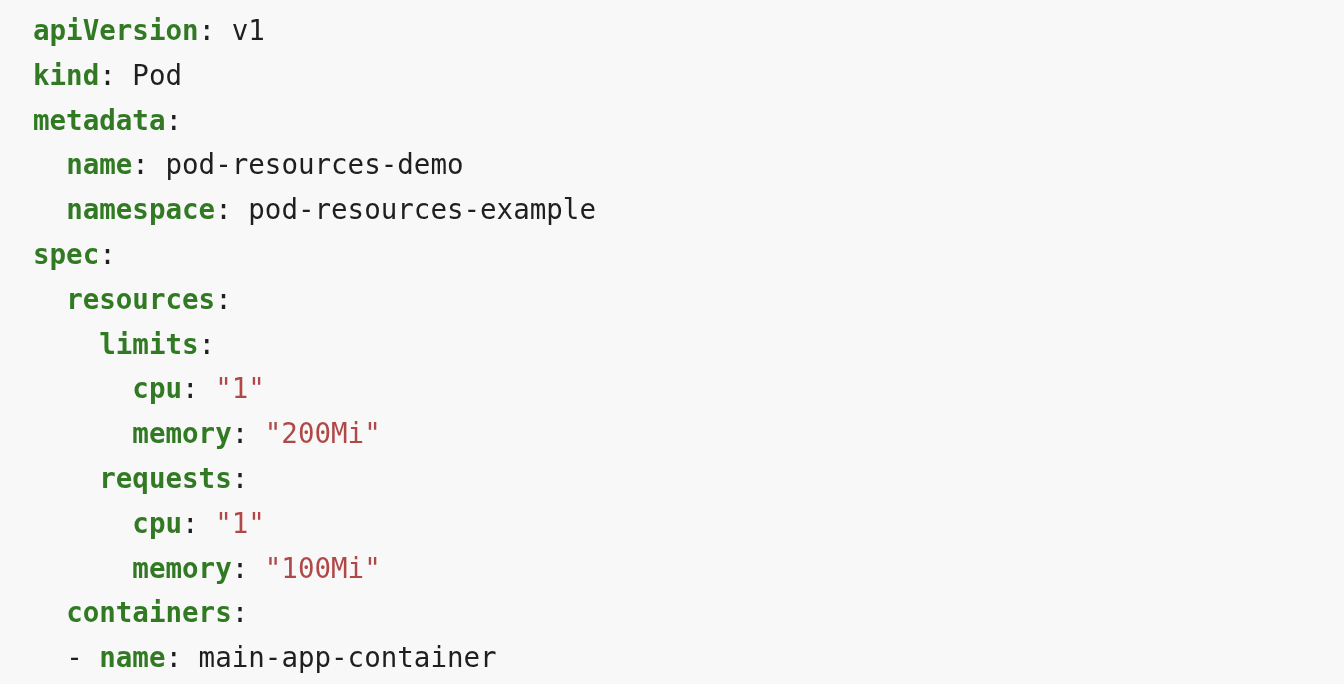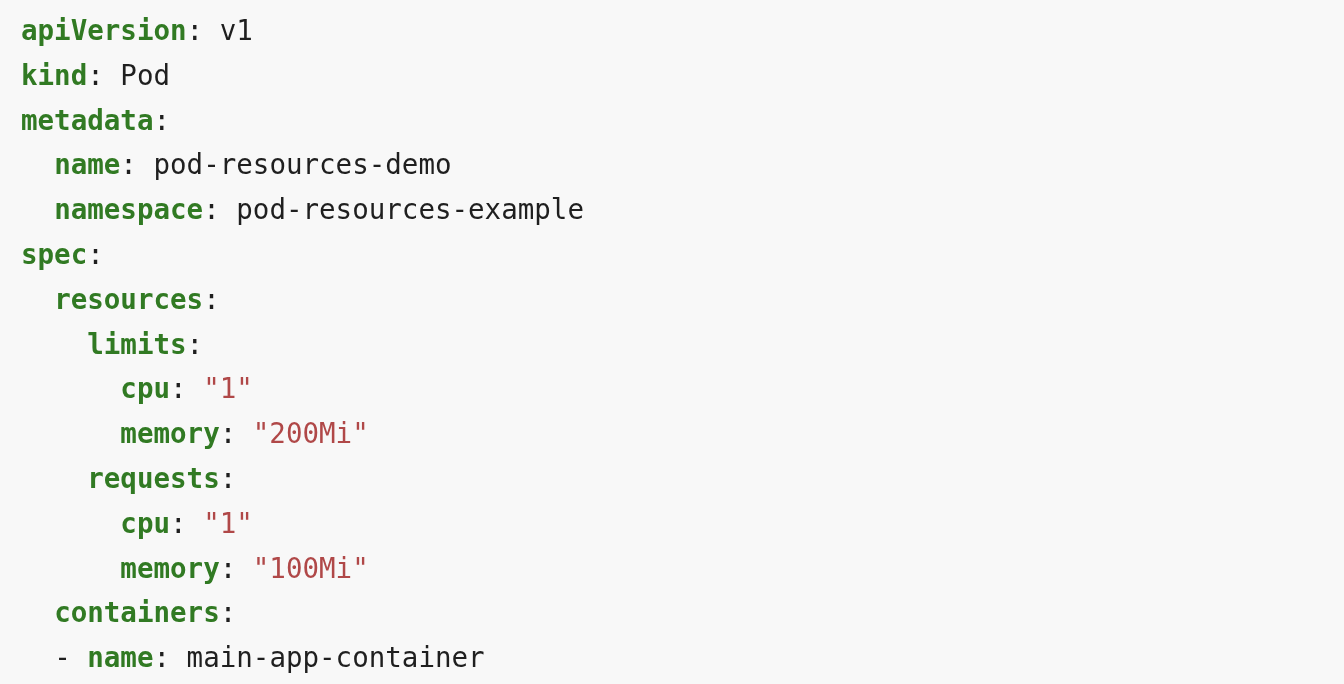--- a/index.html
+++ b/index.html
@@ -1,18 +1,18 @@
 <!DOCTYPE html>
 <html><head>
 <meta charset="utf-8">
 <style>
   html, body { margin:0; padding:0; }
   body { width:1344px; height:684px; background:#f8f8f8; overflow:hidden; }
   .code { position:absolute; left:21px; top:8px; font-family:"DejaVu Sans Mono", monospace; font-size:27.5px; line-height:44.8px; color:#1f1f1f; white-space:pre; }
-  .line { height:44.8px; }
+  .line { height:44.8px;margin-left:12px; }
   .k { color:#317a23; font-weight:bold; }
   .s { color:#b04848; }
   .p { color:#1f1f1f; }
 </style>
 </head>
 <body>
 
 <div class="code" id="code"><div class="line"><span></span><span class="p"></span><span class="k">apiVersion</span><span class="p">:</span> <span class="p">v1</span></div><div class="line"><span></span><span class="p"></span><span class="k">kind</span><span class="p">:</span> <span class="p">Pod</span></div><div class="line"><span></span><span class="p"></span><span class="k">metadata</span><span class="p">:</span></div><div class="line"><span>  </span><span class="p"></span><span class="k">name</span><span class="p">:</span> <span class="p">pod-resources-demo</span></div><div class="line"><span>  </span><span class="p"></span><span class="k">namespace</span><span class="p">:</span> <span class="p">pod-resources-example</span></div><div class="line"><span></span><span class="p"></span><span class="k">spec</span><span class="p">:</span></div><div class="line"><span>  </span><span class="p"></span><span class="k">resources</span><span class="p">:</span></div><div class="line"><span>    </span><span class="p"></span><span class="k">limits</span><span class="p">:</span></div><div class="line"><span>      </span><span class="p"></span><span class="k">cpu</span><span class="p">:</span> <span class="s">"1"</span></div><div class="line"><span>      </span><span class="p"></span><span class="k">memory</span><span class="p">:</span> <span class="s">"200Mi"</span></div><div class="line"><span>    </span><span class="p"></span><span class="k">requests</span><span class="p">:</span></div><div class="line"><span>      </span><span class="p"></span><span class="k">cpu</span><span class="p">:</span> <span class="s">"1"</span></div><div class="line"><span>      </span><span class="p"></span><span class="k">memory</span><span class="p">:</span> <span class="s">"100Mi"</span></div><div class="line"><span>  </span><span class="p"></span><span class="k">containers</span><span class="p">:</span></div><div class="line"><span>  </span><span class="p">- </span><span class="k">name</span><span class="p">:</span> <span class="p">main-app-container</span></div></div>
 
 </body></html>

